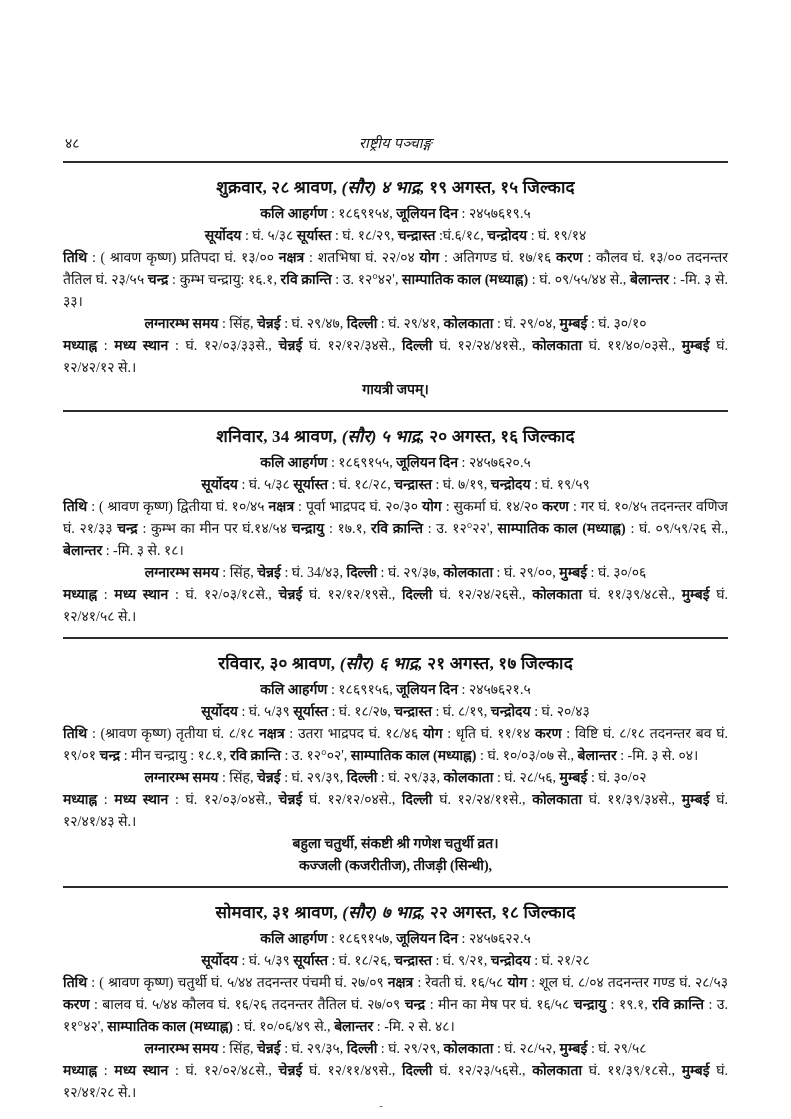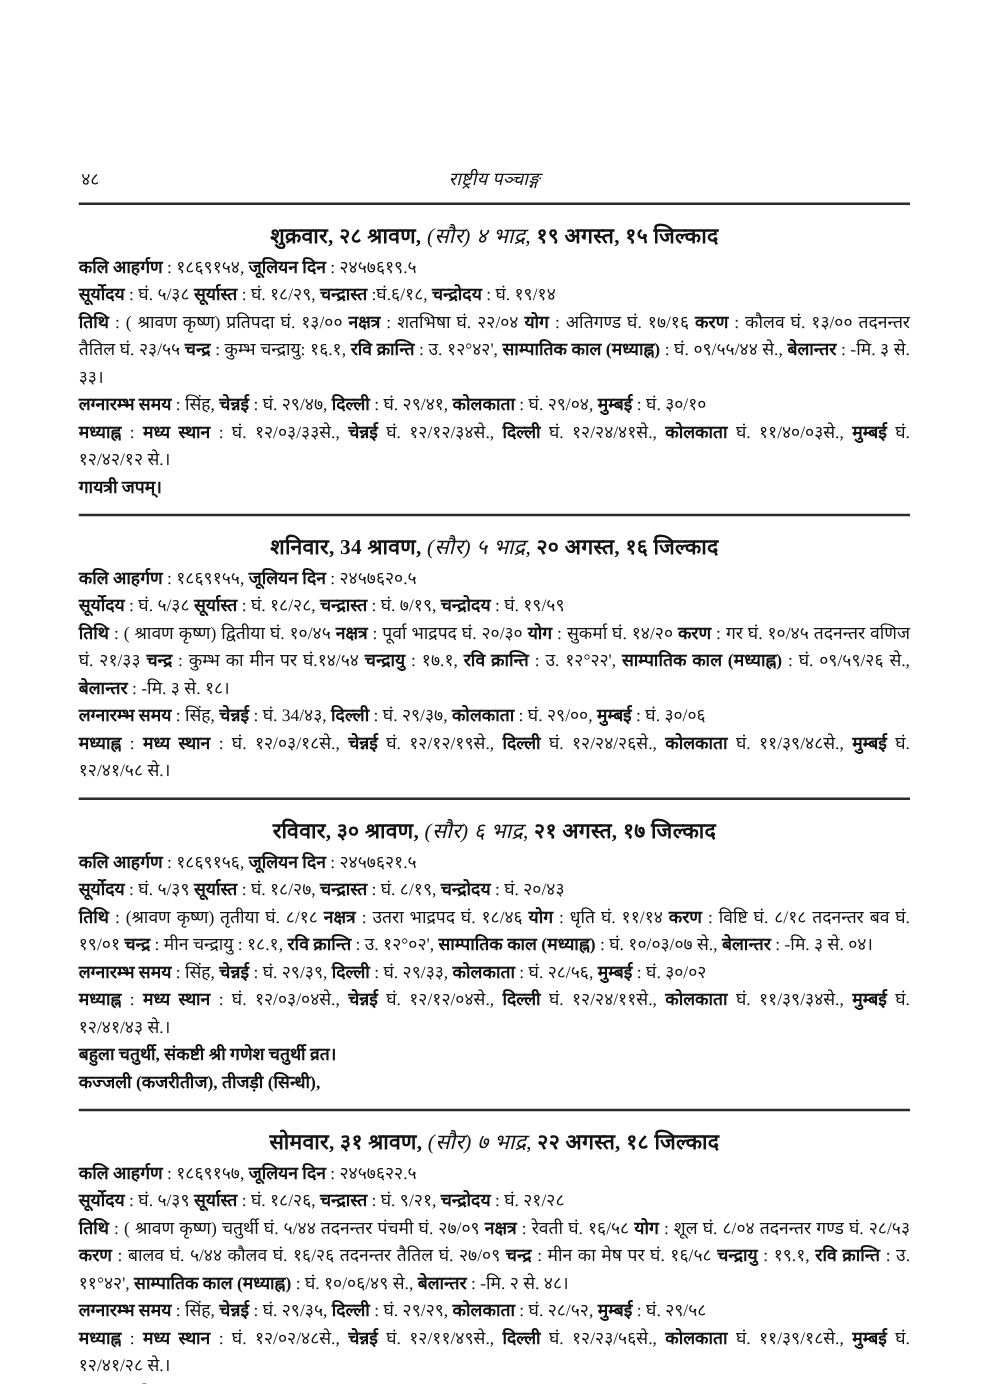--- a/index.html
+++ b/index.html
@@ -30,23 +30,23 @@
     border-bottom: 2px solid #2b2b2b;
     padding: 8px 0 9px;
   }
   .day-title {
     margin: 4px 0 5px;
     text-align: center;
     font-size: 17px;
     font-weight: bold;
     letter-spacing: 0.2px;
   }
-  .day-title i { font-weight: normal; }
+  .day-title i { font-weight: bold; }
   p.ln { margin: 0; line-height: 22px; }
-  p.center { }
+  p.center { text-align: center; }
   p.justify { text-align: justify; }
   p.ln b { font-weight: bold; }
 </style>
 </head>
 <body>
 
 <div class="page">
   <div class="content">
 
     <header class="page-header">

